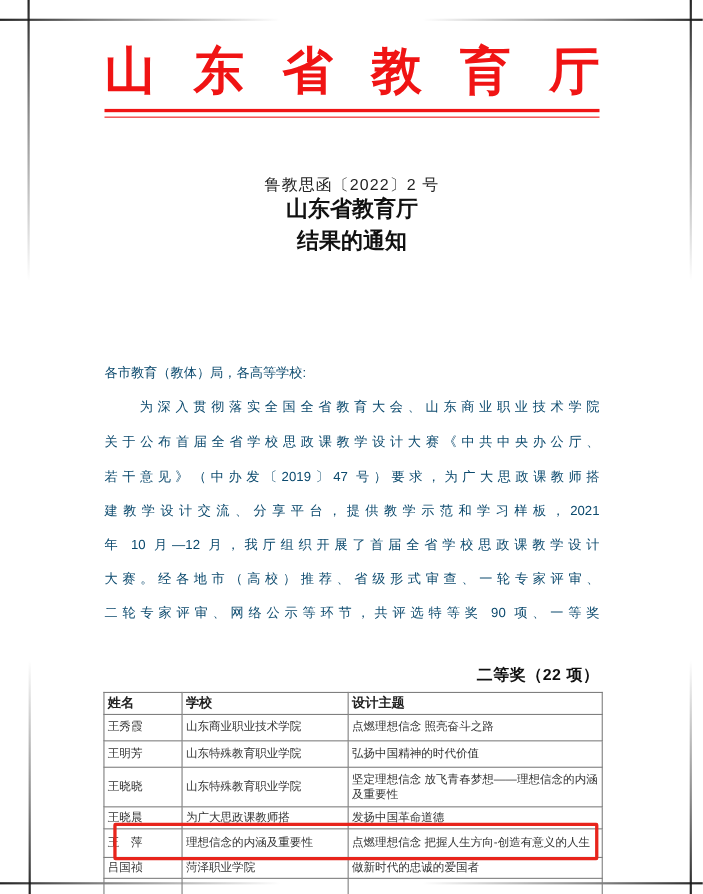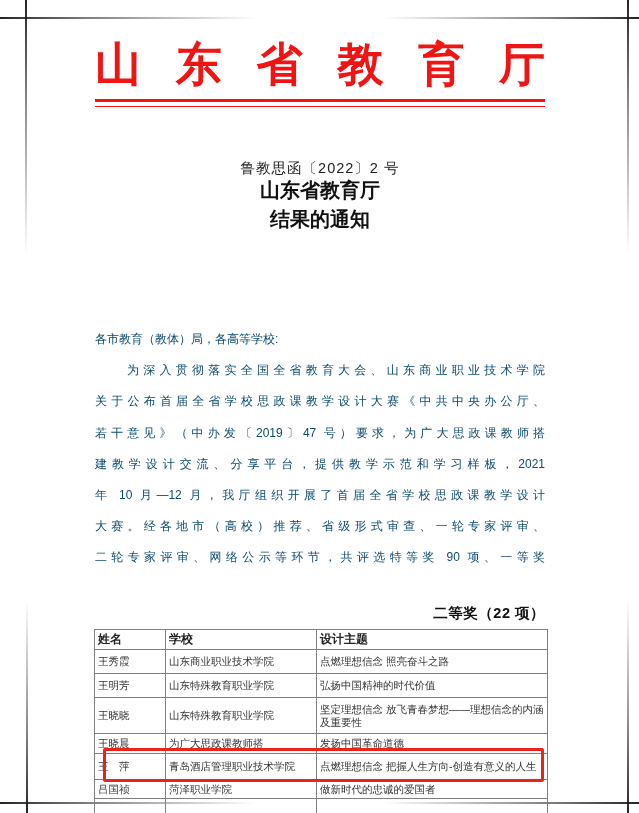--- a/index.html
+++ b/index.html
@@ -133,21 +133,21 @@
           <td>山东特殊教育职业学院</td>
           <td>坚定理想信念 放飞青春梦想——理想信念的内涵及重要性</td>
         </tr>
         <tr>
           <td>王晓晨</td>
           <td>为广大思政课教师搭</td>
           <td>发扬中国革命道德</td>
         </tr>
         <tr>
           <td>王　萍</td>
-          <td>青岛酒店管理职业技术学院</td>
+          <td>理想信念的内涵及重要性</td>
           <td>点燃理想信念 把握人生方向-创造有意义的人生</td>
         </tr>
         <tr>
           <td>吕国祯</td>
           <td>菏泽职业学院</td>
           <td>做新时代的忠诚的爱国者</td>
         </tr>
         <tr>
           <td></td>
           <td></td>

